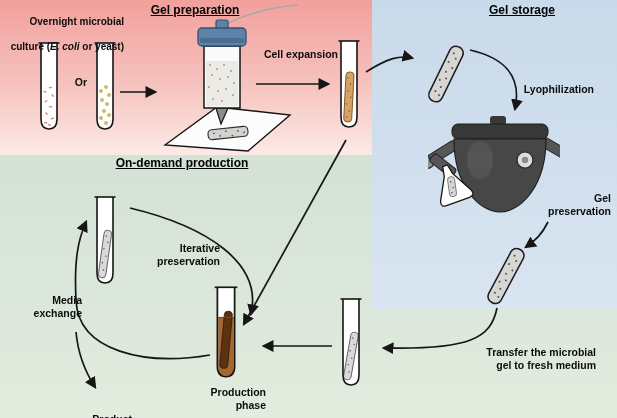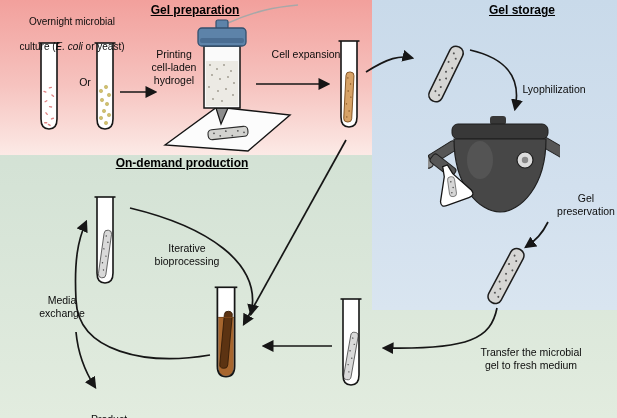--- a/index.html
+++ b/index.html
@@ -8,22 +8,22 @@
     background:linear-gradient(180deg,#cddccf 0%,#d5e3d6 45%,#e2ecdf 100%);
     font-family:"Liberation Sans",sans-serif;
   }
   .panel{position:absolute;}
   .panel-pink{left:0;top:0;width:372px;height:155px;
     background:linear-gradient(180deg,#f2a09c 0%,#f6c3bf 55%,#fceae6 100%);}
   .panel-blue{left:372px;top:0;width:245px;height:310px;
     background:linear-gradient(180deg,#c9daea 0%,#d2e0ee 60%,#d9e5f0 100%);}
   .hdr{position:absolute;font-size:12px;font-weight:700;color:#000;
     text-decoration:underline;text-align:center;z-index:3;}
-  .lbl{position:absolute;font-size:10.5px;font-weight:400;color:#0c0c0c;
-    text-align:center;white-space:pre-line;line-height:1.22;z-index:3;padding-left:10px;}
+  .lbl{position:absolute;font-size:10.5px;font-weight:700;color:#0c0c0c;
+    text-align:right;white-space:pre-line;line-height:1.22;z-index:3;}
   .lbl.small{font-size:10px;}
   .it{font-style:italic;}
   .icon{position:absolute;z-index:2;}
   #arrows{position:absolute;left:0;top:0;z-index:1;pointer-events:none;}
 </style>
 </head>
 <body>
 
 <div id="stage">
 
@@ -53,34 +53,33 @@
 
   <div class="hdr" style="left:130px;top:3px;width:130px;">Gel preparation</div>
   <div class="hdr" style="left:462px;top:3px;width:120px;">Gel storage</div>
   <div class="hdr" style="left:112px;top:156px;width:140px;">On-demand production</div>
 
   <div class="lbl small" style="left:0px;top:4px;width:124px;">
     <span>Overnight microbial</span><br>
     <span>culture (</span><span class="it">E. coli</span><span> or yeast)</span>
   </div>
   <div class="lbl" style="left:63px;top:76px;width:24px;">Or</div>
-  <div class="lbl" style="left:126px;top:48px;width:76px;">Printing
-cell-laden
-hydrogel</div>
   <div class="lbl" style="left:254px;top:48px;width:84px;">Cell expansion</div>
   <div class="lbl" style="left:494px;top:83px;width:100px;">Lyophilization</div>
   <div class="lbl" style="left:541px;top:192px;width:70px;">Gel
 preservation</div>
   <div class="lbl" style="left:446px;top:346px;width:150px;">Transfer the microbial
 gel to fresh medium</div>
   <div class="lbl" style="left:134px;top:242px;width:86px;">Iterative
-bioprocessing</div>
+preservation</div>
   <div class="lbl" style="left:22px;top:294px;width:60px;">Media
 exchange</div>
   <div class="lbl" style="left:66px;top:393px;width:66px;margin-top:20px;">Product</div>
+  <div class="lbl" style="left:188px;top:386px;width:78px;">Production
+phase</div>
 
   <svg class="icon" style="left:36px;top:36px;" width="26" height="100" viewBox="0 0 26 100">
     <path d="M5,7 L5,83 Q5,93 13,93 Q21,93 21,83 L21,7 Z" fill="#ffffff"></path>
     <g fill="#de8383">
       <rect x="7.5" y="55" width="3.4" height="1.4" rx="0.7" transform="rotate(20 9 55)"></rect>
       <rect x="12.5" y="51" width="3.4" height="1.4" rx="0.7" transform="rotate(-15 14 51)"></rect>
       <rect x="15.5" y="59" width="3.4" height="1.4" rx="0.7" transform="rotate(40 17 59)"></rect>
       <rect x="8" y="65" width="3.4" height="1.4" rx="0.7" transform="rotate(-30 9 65)"></rect>
       <rect x="13" y="70" width="3.4" height="1.4" rx="0.7" transform="rotate(10 14 70)"></rect>
       <rect x="9.5" y="77" width="3.4" height="1.4" rx="0.7" transform="rotate(50 11 77)"></rect>

